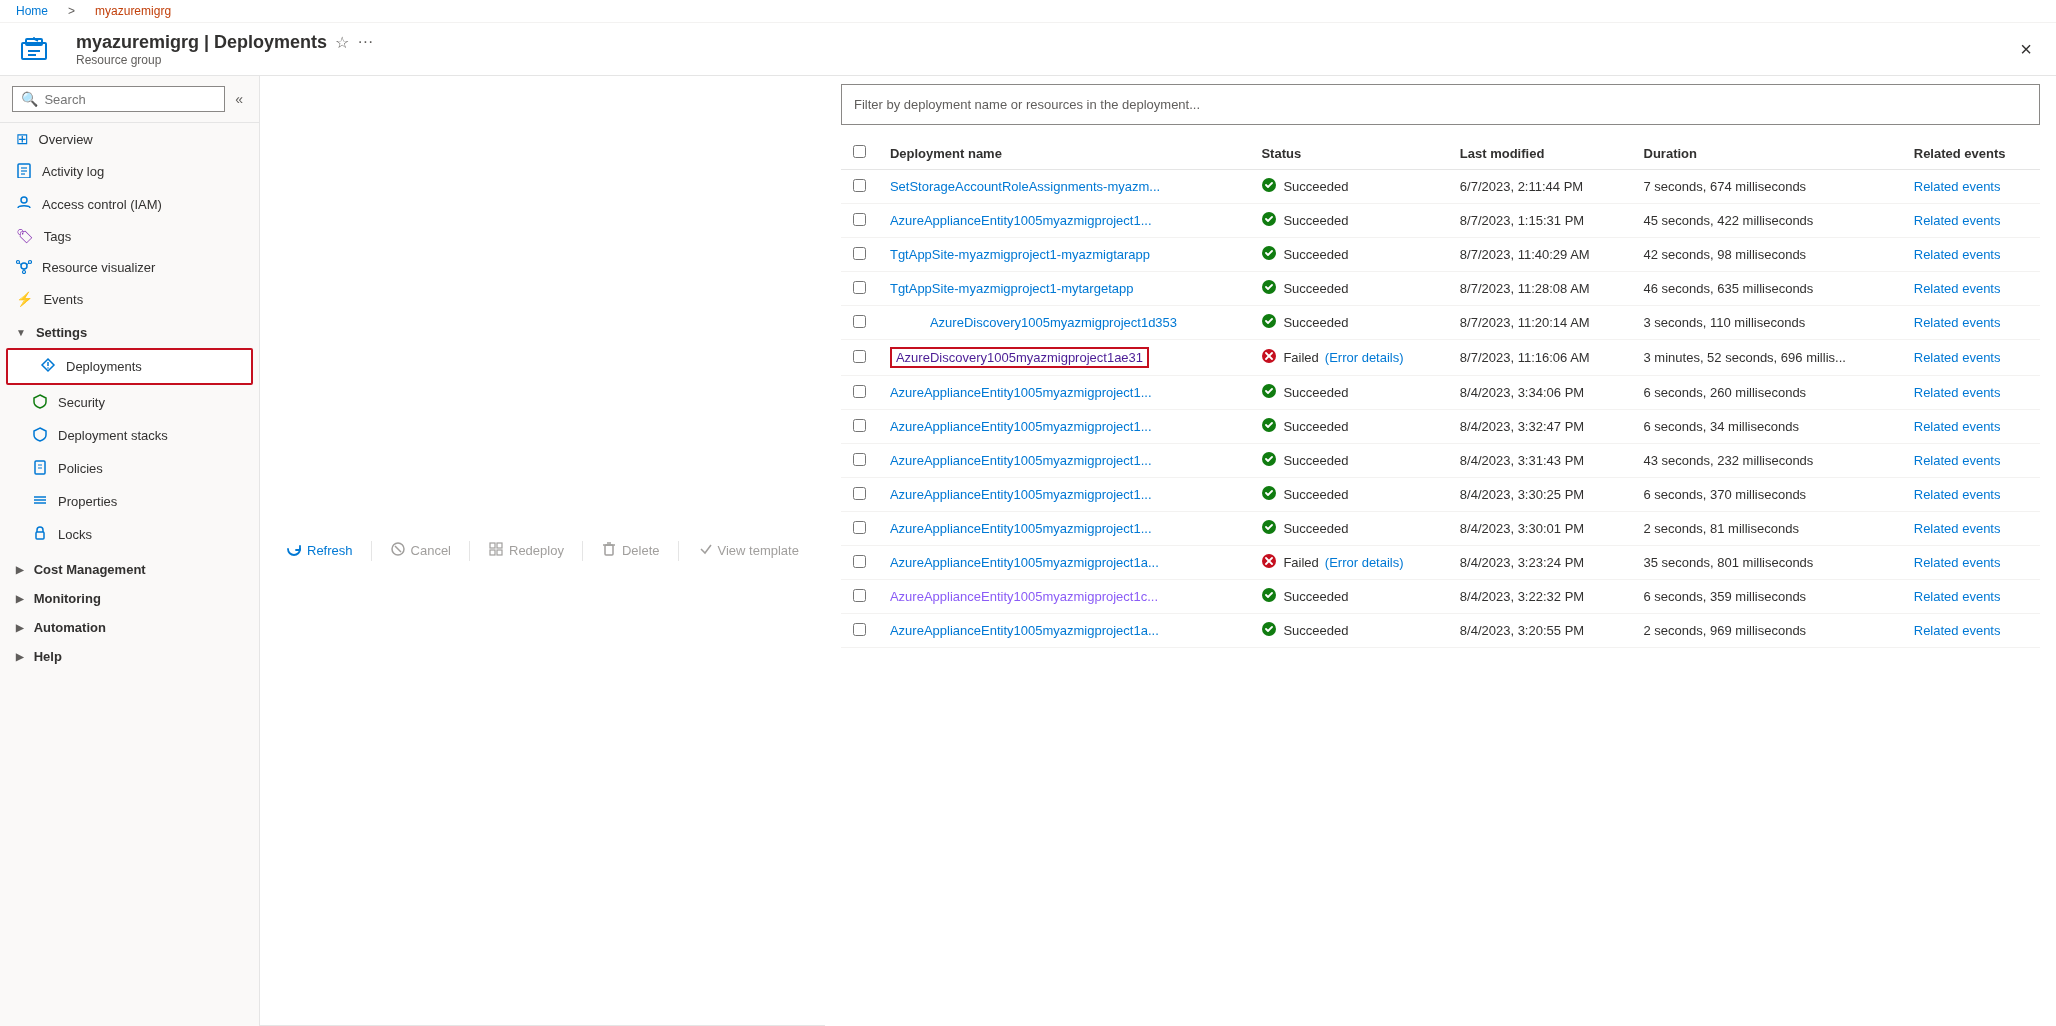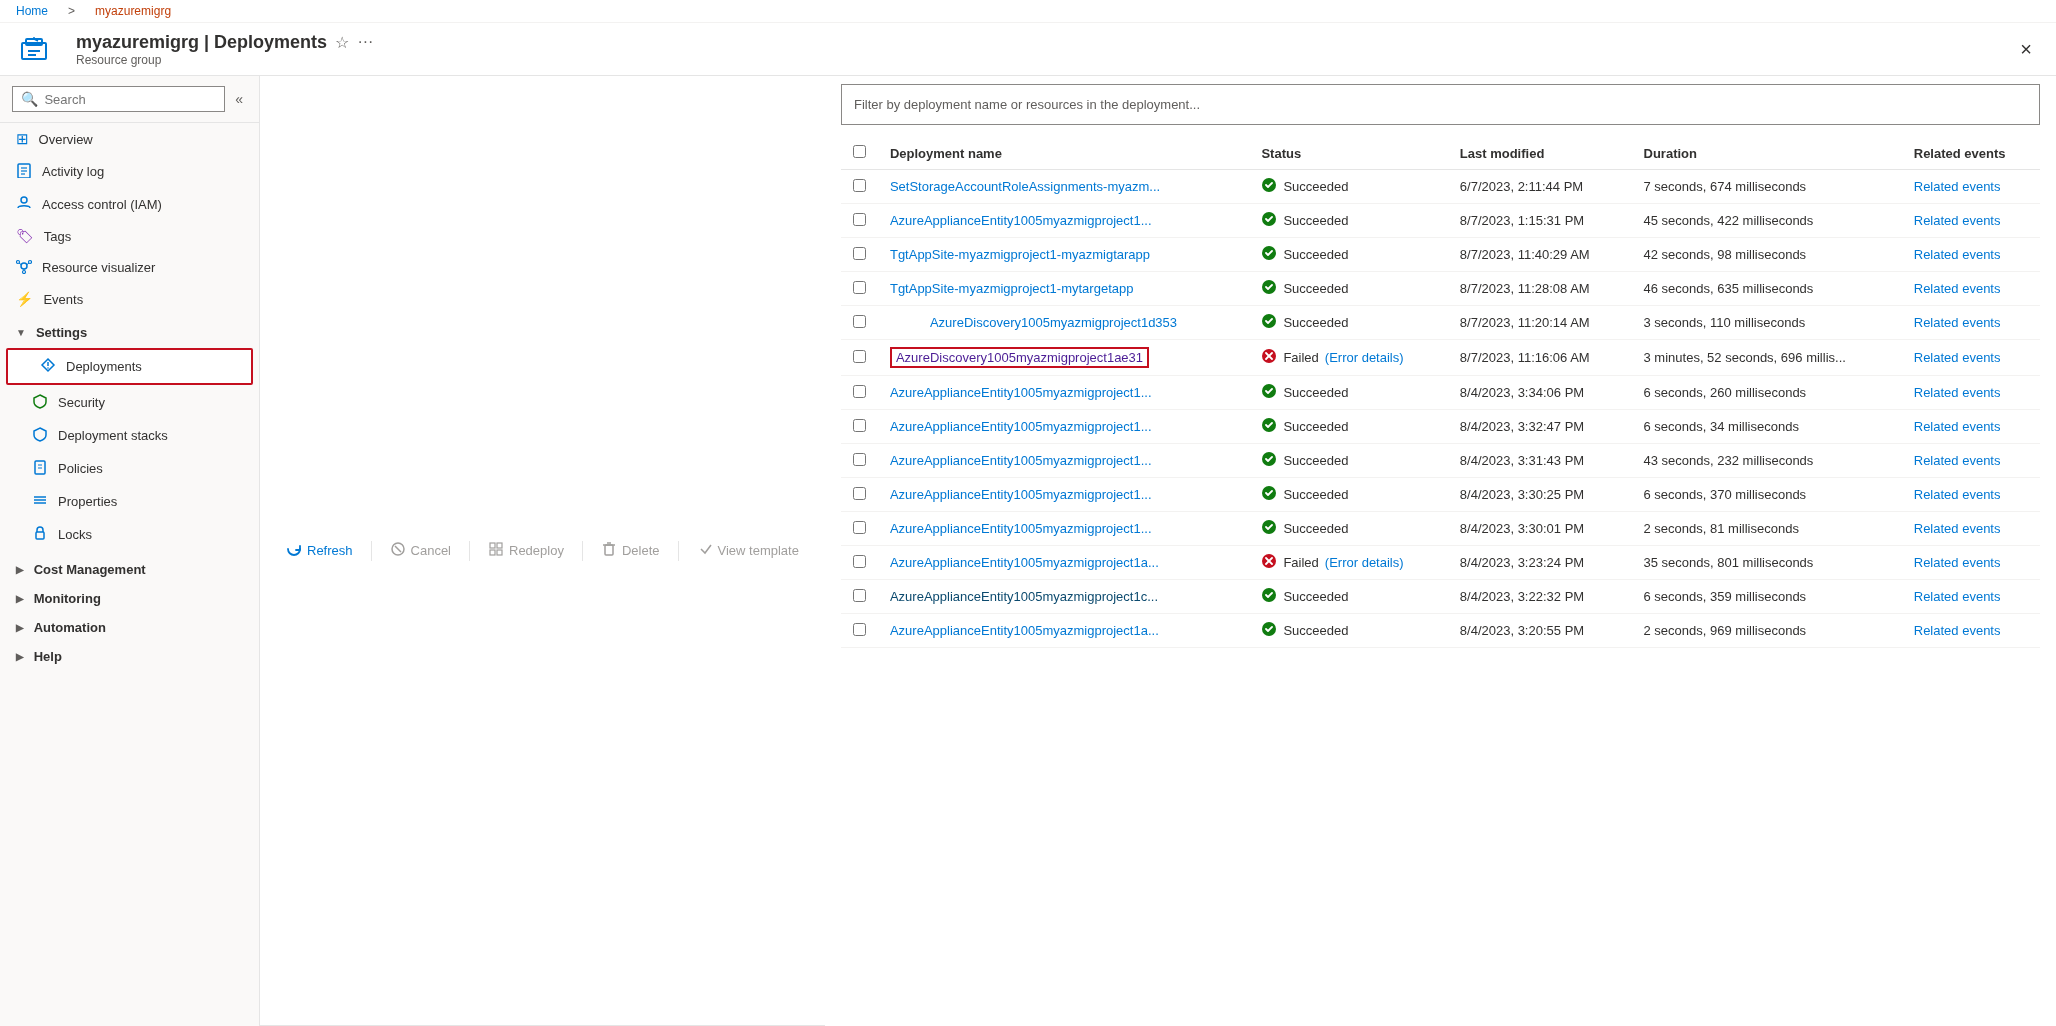--- a/index.html
+++ b/index.html
@@ -469,21 +469,21 @@
                   <span>Failed</span>
                   <a href="#" style="color: rgb(0, 120, 212); text-decoration: none;">(Error details)</a>
                 </div>
               </td>
               <td>8/4/2023, 3:23:24 PM</td>
               <td>35 seconds, 801 milliseconds</td>
               <td><a href="#" style="color: rgb(0, 120, 212); text-decoration: none; white-space: nowrap;">Related events</a></td>
             </tr>
             <tr>
               <td><input type="checkbox" style=""></td>
-              <td><a href="#" style="color: #0c4a6e; text-decoration: none;">AzureApplianceEntity1005myazmigproject1c...</a></td>
+              <td><a href="#" style="color: #8b5cf6; text-decoration: none;">AzureApplianceEntity1005myazmigproject1c...</a></td>
               <td style="white-space: nowrap;">
                 <div style="display: flex; align-items: center; gap: 6px;">
                   <span><svg width="16" height="16" viewBox="0 0 16 16">
                       <circle cx="8" cy="8" r="7" fill="#107c10"></circle>
                       <polyline points="5,8 7,10 11,6" stroke="white" stroke-width="1.8" fill="none" stroke-linecap="round" stroke-linejoin="round"></polyline>
                     </svg></span>
                   <span>Succeeded</span>
                 </div>
               </td>
               <td>8/4/2023, 3:22:32 PM</td>

